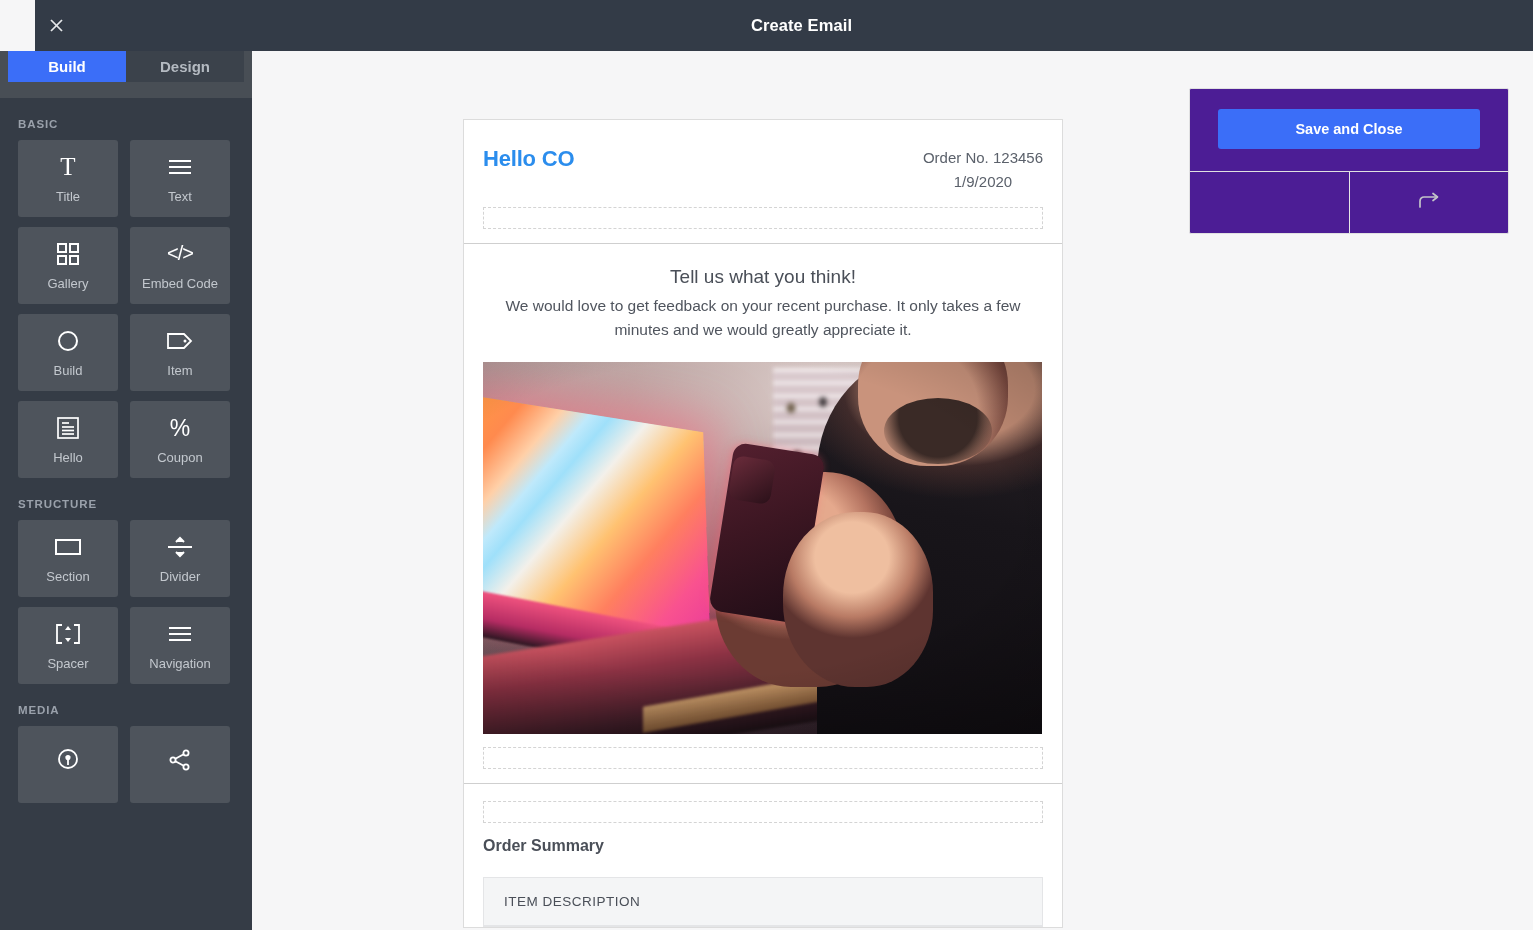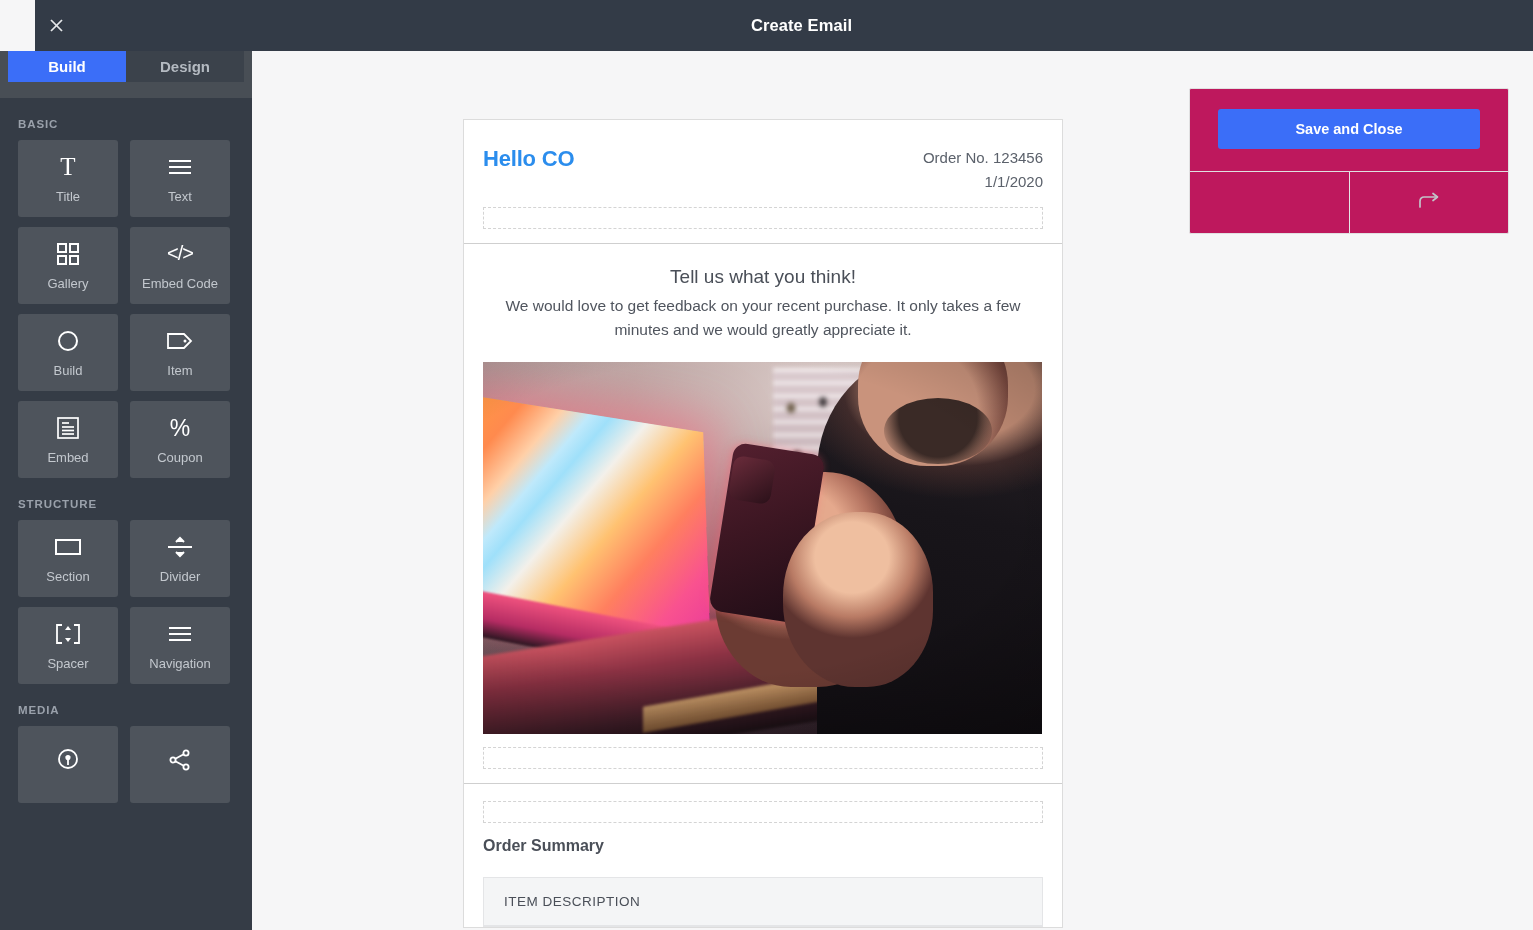--- a/index.html
+++ b/index.html
@@ -146,21 +146,21 @@
     align-items: flex-start;
     padding-top: 26px;
   }
   .brand {
     font-size: 22px;
     font-weight: bold;
     color: #2b8ded;
     letter-spacing: -.2px;
   }
   .order-meta {
-    text-align: right;
+    text-align: center;
     font-size: 15px;
     color: #5b616b;
     line-height: 24px;
     margin-left: 17px;
   }
   .dropzone {
     height: 22px;
     border: 1px dashed #d4d4d4;
     margin: 13px 0 14px 0;
   }
@@ -318,21 +318,21 @@
     font-size: 13.5px;
     letter-spacing: .5px;
     color: #4a4f58;
   }
 
   
   .right-panel {
     position: absolute;
     left: 937px; top: 37px;
     width: 320px;
-    background: #be185d;
+    background: #4c1d95;
     border: 1px solid #e0e0e1;
     border-radius: 2px;
   }
   .rp-top { padding: 20px 28px 22px 28px; }
   .save-btn {
     display: block; width: 100%;
     height: 40px;
     background: #3b6ef8;
     color: #fff;
     border: none; border-radius: 3px;
@@ -437,21 +437,21 @@
     <div class="tile">
       <div class="ticon">
         <svg width="22" height="22" viewBox="0 0 22 22" fill="none" stroke="#fff" stroke-width="1.7">
           <rect x="1" y="1" width="20" height="20"></rect>
           <line x1="5" y1="6" x2="12" y2="6"></line>
             <line x1="5" y1="10" x2="17" y2="10"></line>
           <line x1="5" y1="13.5" x2="17" y2="13.5"></line>
             <line x1="5" y1="17" x2="17" y2="17"></line>
         </svg>
       </div>
-      <div class="tlabel">Embed</div>
+      <div class="tlabel">Hello</div>
     </div>
 
     <div class="tile">
       <div class="ticon">
           <span class="pct-glyph">%</span>
         </div>
       <div class="tlabel">Coupon</div>
     </div>
   </div>
 
@@ -532,21 +532,21 @@
 
 <div class="canvas">
 
   <div class="email">
 
     <div class="email-sec">
       <div class="hdr-row">
         <div class="brand">Hello CO</div>
         <div class="order-meta">
           <div>Order No. 123456</div>
-          <div>1/1/2020</div>
+          <div>1/9/2020</div>
         </div>
       </div>
       <div class="dropzone"></div>
     </div>
 
     <div class="email-sec">
       <div class="center-block">
         <div class="tell-title">Tell us what you think!</div>
         <div class="tell-body">We would love to get feedback on your recent purchase. It only takes a few minutes and we would greatly appreciate it.</div>
       </div>

